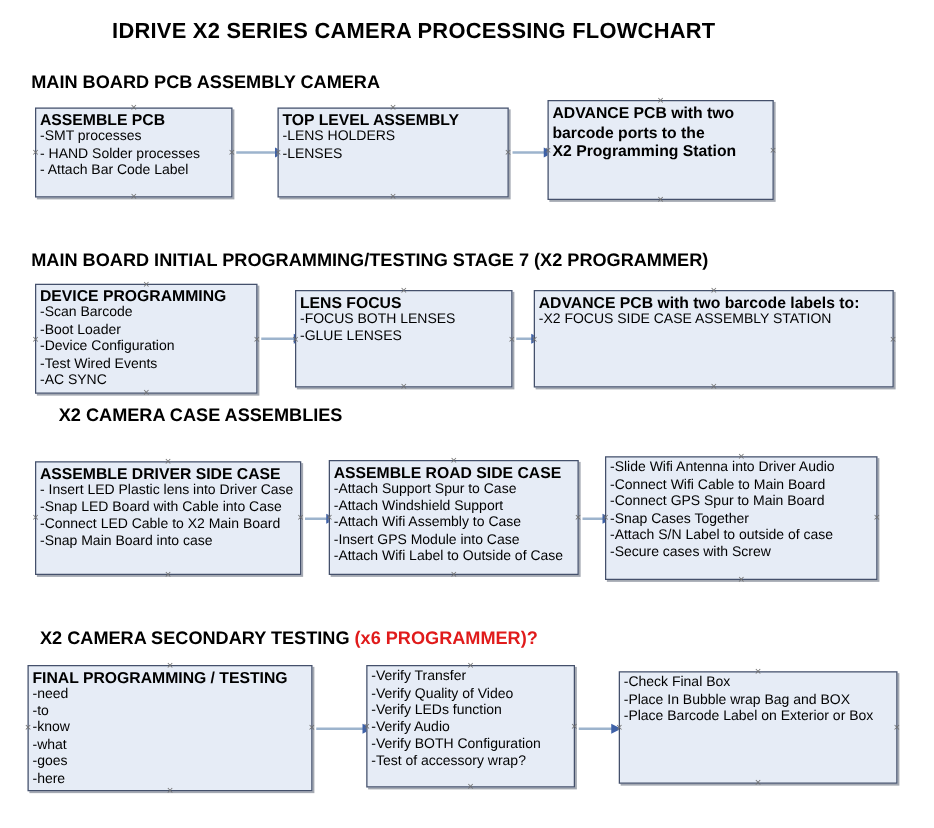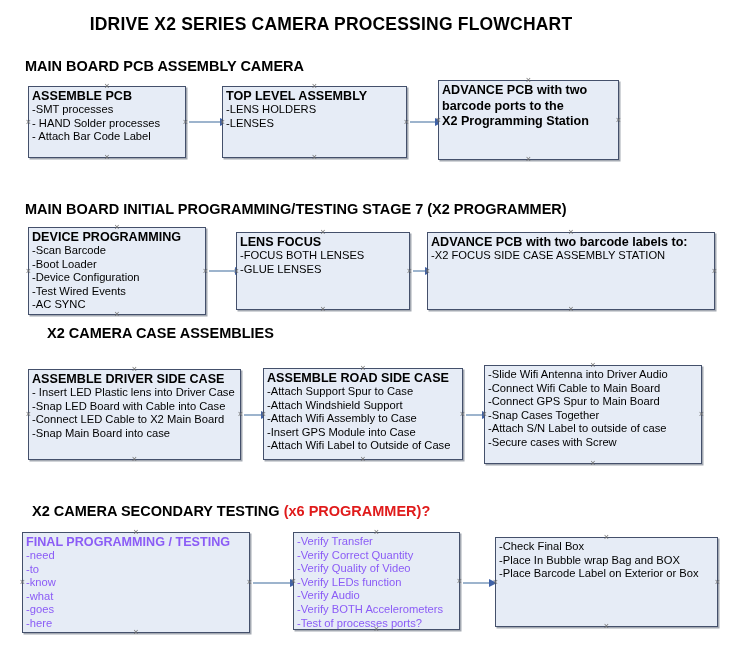--- a/index.html
+++ b/index.html
@@ -37,21 +37,21 @@
     padding:2px 0 0 3px;
     overflow:visible;
   }
   .node .title{
     font-size:12.6px;font-weight:bold;line-height:14px;
     white-space:nowrap;
   }
   .node .line{
     font-size:11.2px;line-height:13.6px;white-space:nowrap;
   }
-  .node.red .title,.node.red .line{color:#8b5cf6;}
+  .node.red .title,.node.red .line{color:#000000;}
   .node.titleonly .title{line-height:15.5px;}
 
   
   .handle{
     position:absolute;width:7px;height:7px;pointer-events:none;
     color:#6f6f6f;font-size:9px;line-height:7px;text-align:center;
     font-family:"Liberation Sans", sans-serif;
   }
   .handle.t{top:-4px;left:50%;margin-left:-3.5px;}
   .handle.b{bottom:-4px;left:50%;margin-left:-3.5px;}
@@ -229,26 +229,25 @@
     <span class="handle l">×</span>
     <span class="handle r">×</span>
   </div>
 
   <div class="conn" style="left:253px;top:582px;width:38px;">
       <i class="head"></i>
     </div>
 
   <div class="node red" style="left:293px;top:532px;width:167px;height:98px;">
     <div class="line">-Verify Transfer</div>
-    <div class="line">-Verify Correct Quantity</div>
     <div class="line">-Verify Quality of Video</div>
     <div class="line">-Verify LEDs function</div>
     <div class="line">-Verify Audio</div>
-    <div class="line">-Verify BOTH Accelerometers</div>
-    <div class="line">-Test of processes ports?</div>
+    <div class="line">-Verify BOTH Configuration</div>
+    <div class="line">-Test of accessory wrap?</div>
     <span class="handle t">×</span>
     <span class="handle b">×</span>
     <span class="handle l">×</span>
     <span class="handle r">×</span>
   </div>
 
   <div class="conn" style="left:463px;top:582px;width:27px;">
       <i class="head"></i>
     </div>
 

